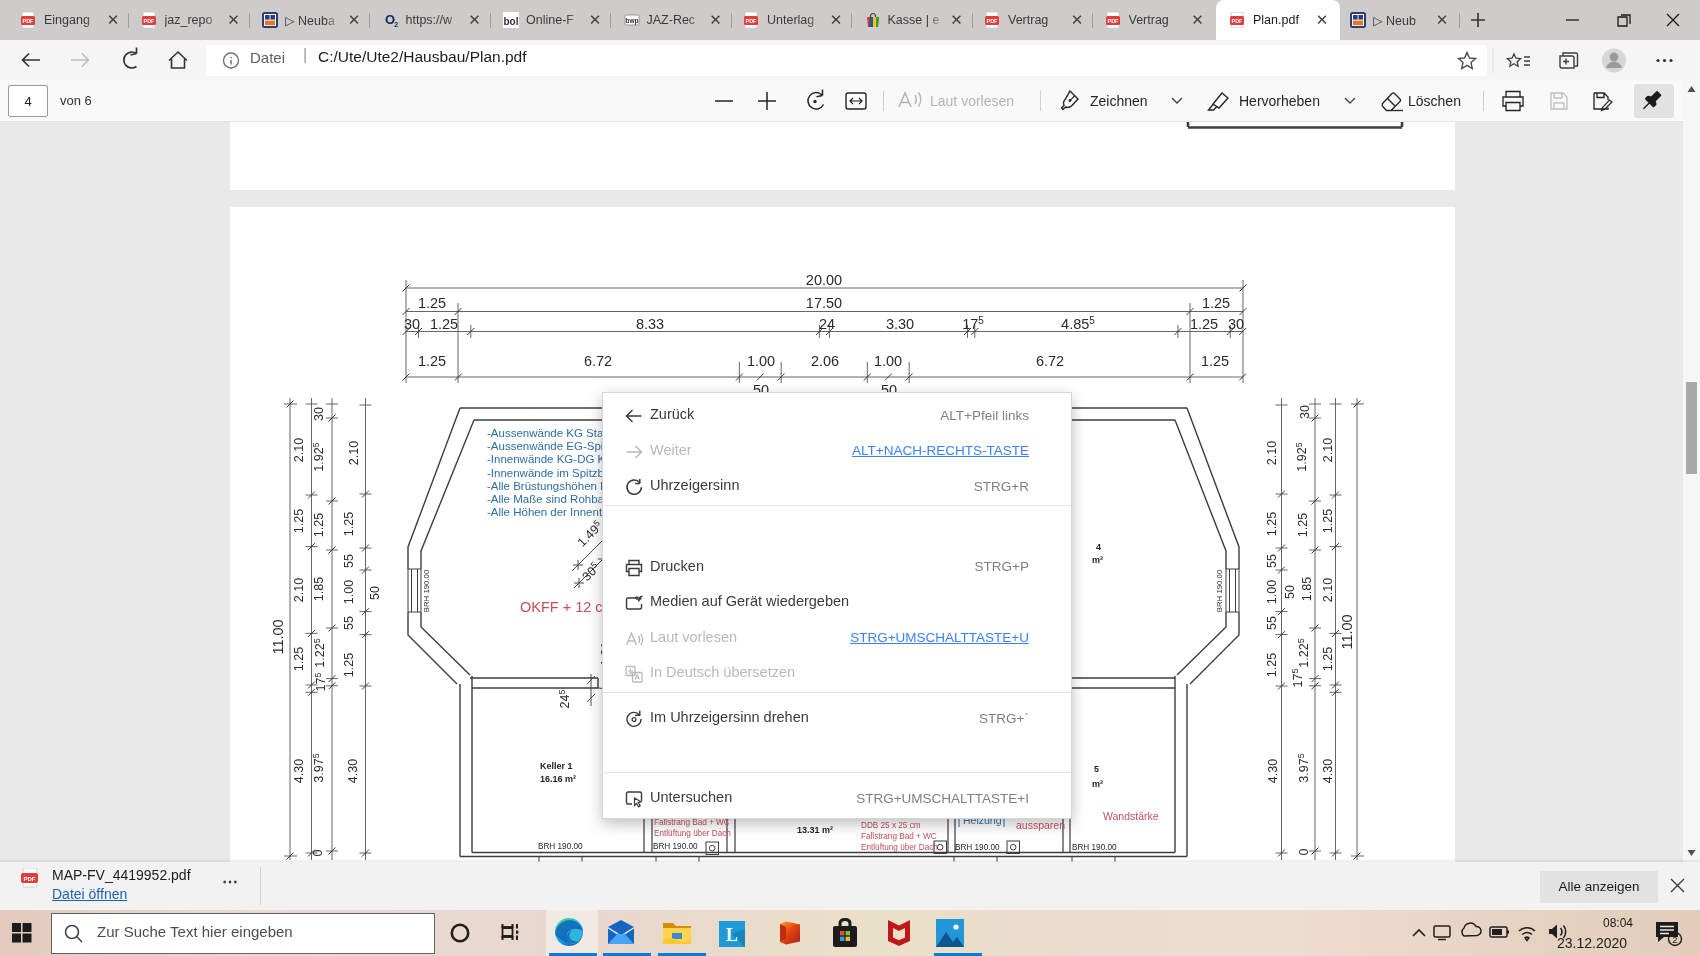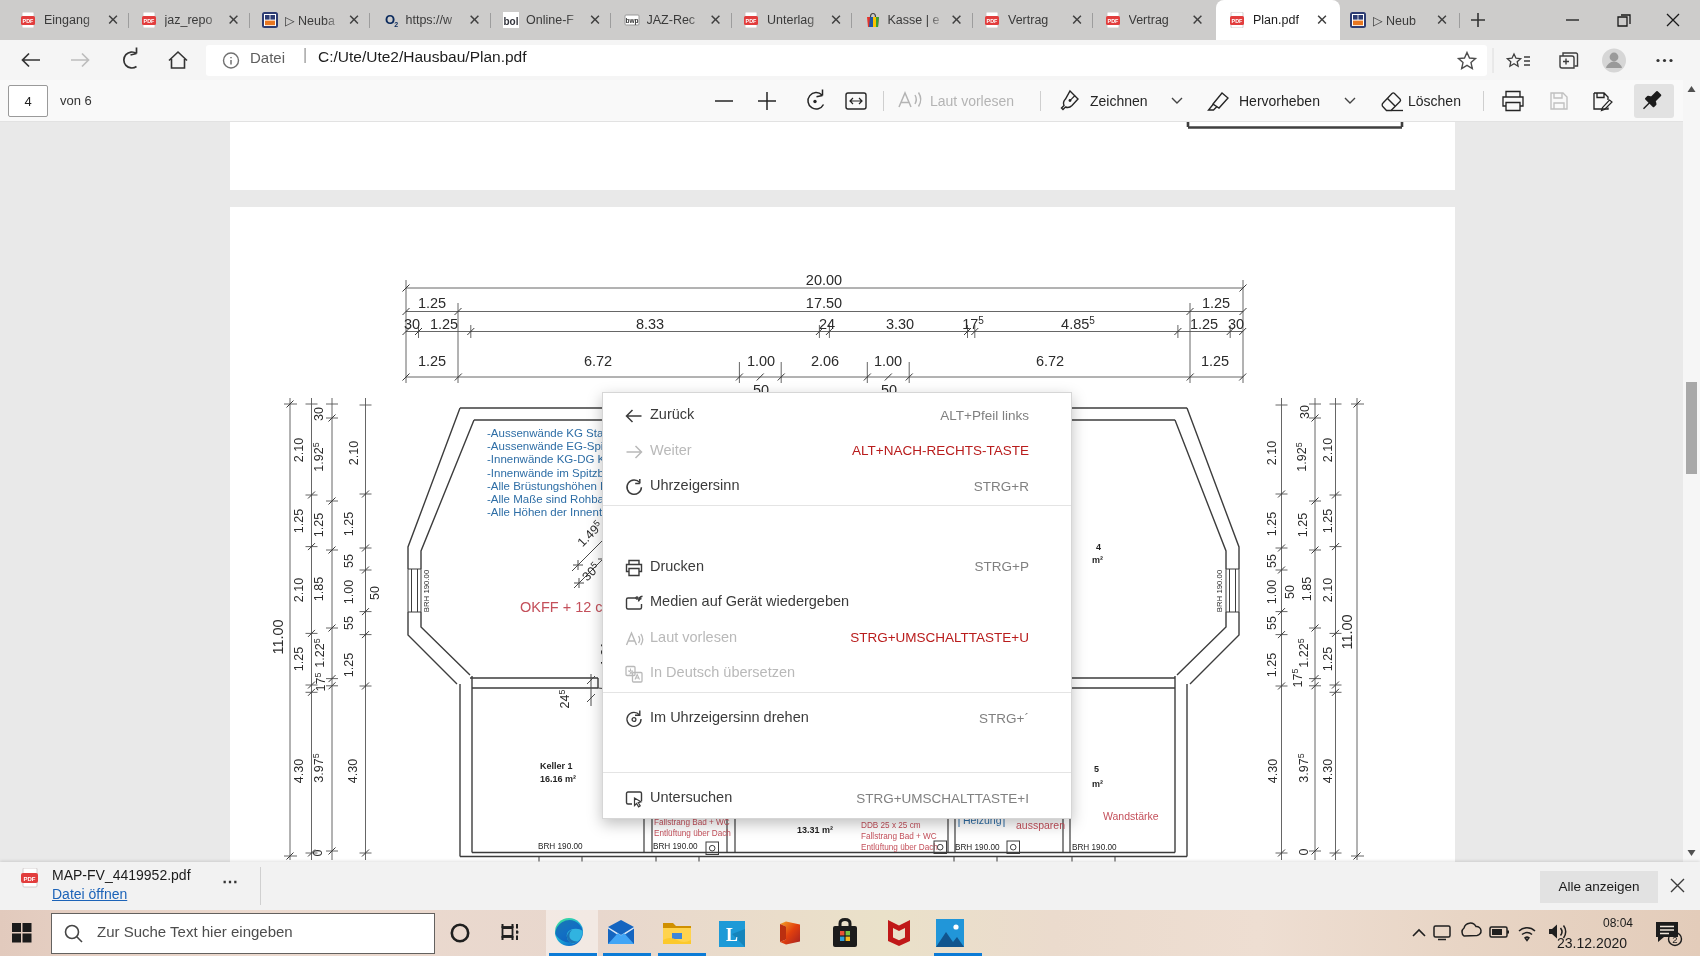--- a/index.html
+++ b/index.html
@@ -33,21 +33,21 @@
 #sbar{position:absolute;left:1683px;top:80px;width:17px;height:782px;background:#f6f6f6;}
 #sthumb{position:absolute;left:1686px;top:382px;width:11px;height:92px;background:#a8a8a8;}
 
 #menu{position:absolute;left:602px;top:392px;width:470px;height:427px;background:#fff;
   border:1px solid #d6d6d6;box-shadow:0 5px 14px rgba(0,0,0,.25);}
 .mi{position:absolute;left:0;width:468px;height:35px;}
 .mi .ic{position:absolute;left:21px;top:8px;width:20px;height:20px;}
 .mi .lb{position:absolute;left:47px;top:8px;font-size:14.5px;color:#3b3b3b;white-space:nowrap;}
 .mi .sc{position:absolute;right:42px;top:9.5px;font-size:13.5px;color:#808080;white-space:nowrap;}
 .mi.dis .lb{color:#b9b9b9;}
-.mi.dis .sc{color:#b91c1c;}
+.mi.dis .sc{color:#3b82f6;text-decoration:underline;}
 .msep{position:absolute;left:0;width:468px;height:1px;background:#e4e4e4;}
 
 #dlbar{position:absolute;left:0;top:862px;width:1700px;height:48px;background:#f2f2f2;box-shadow:0 -1px 3px rgba(0,0,0,.12);}
 
 #taskbar{position:absolute;left:0;top:910px;width:1700px;height:46px;
   background:linear-gradient(90deg,#e2cabd 0%,#ecdacf 15%,#e8d7cd 35%,#eaddca 46%,#eae1c9 52%,#ebdbcd 62%,#eeded2 74%,#e8d5c5 86%,#e3ccba 100%);}
 #searchbox{position:absolute;left:51px;top:3px;width:384px;height:41px;background:#fff;border:1.5px solid #63615f;
   font-size:15px;color:#4d4d4d;}
 .uline{position:absolute;top:43px;height:3px;background:#0c7bd6;}
 </style>

